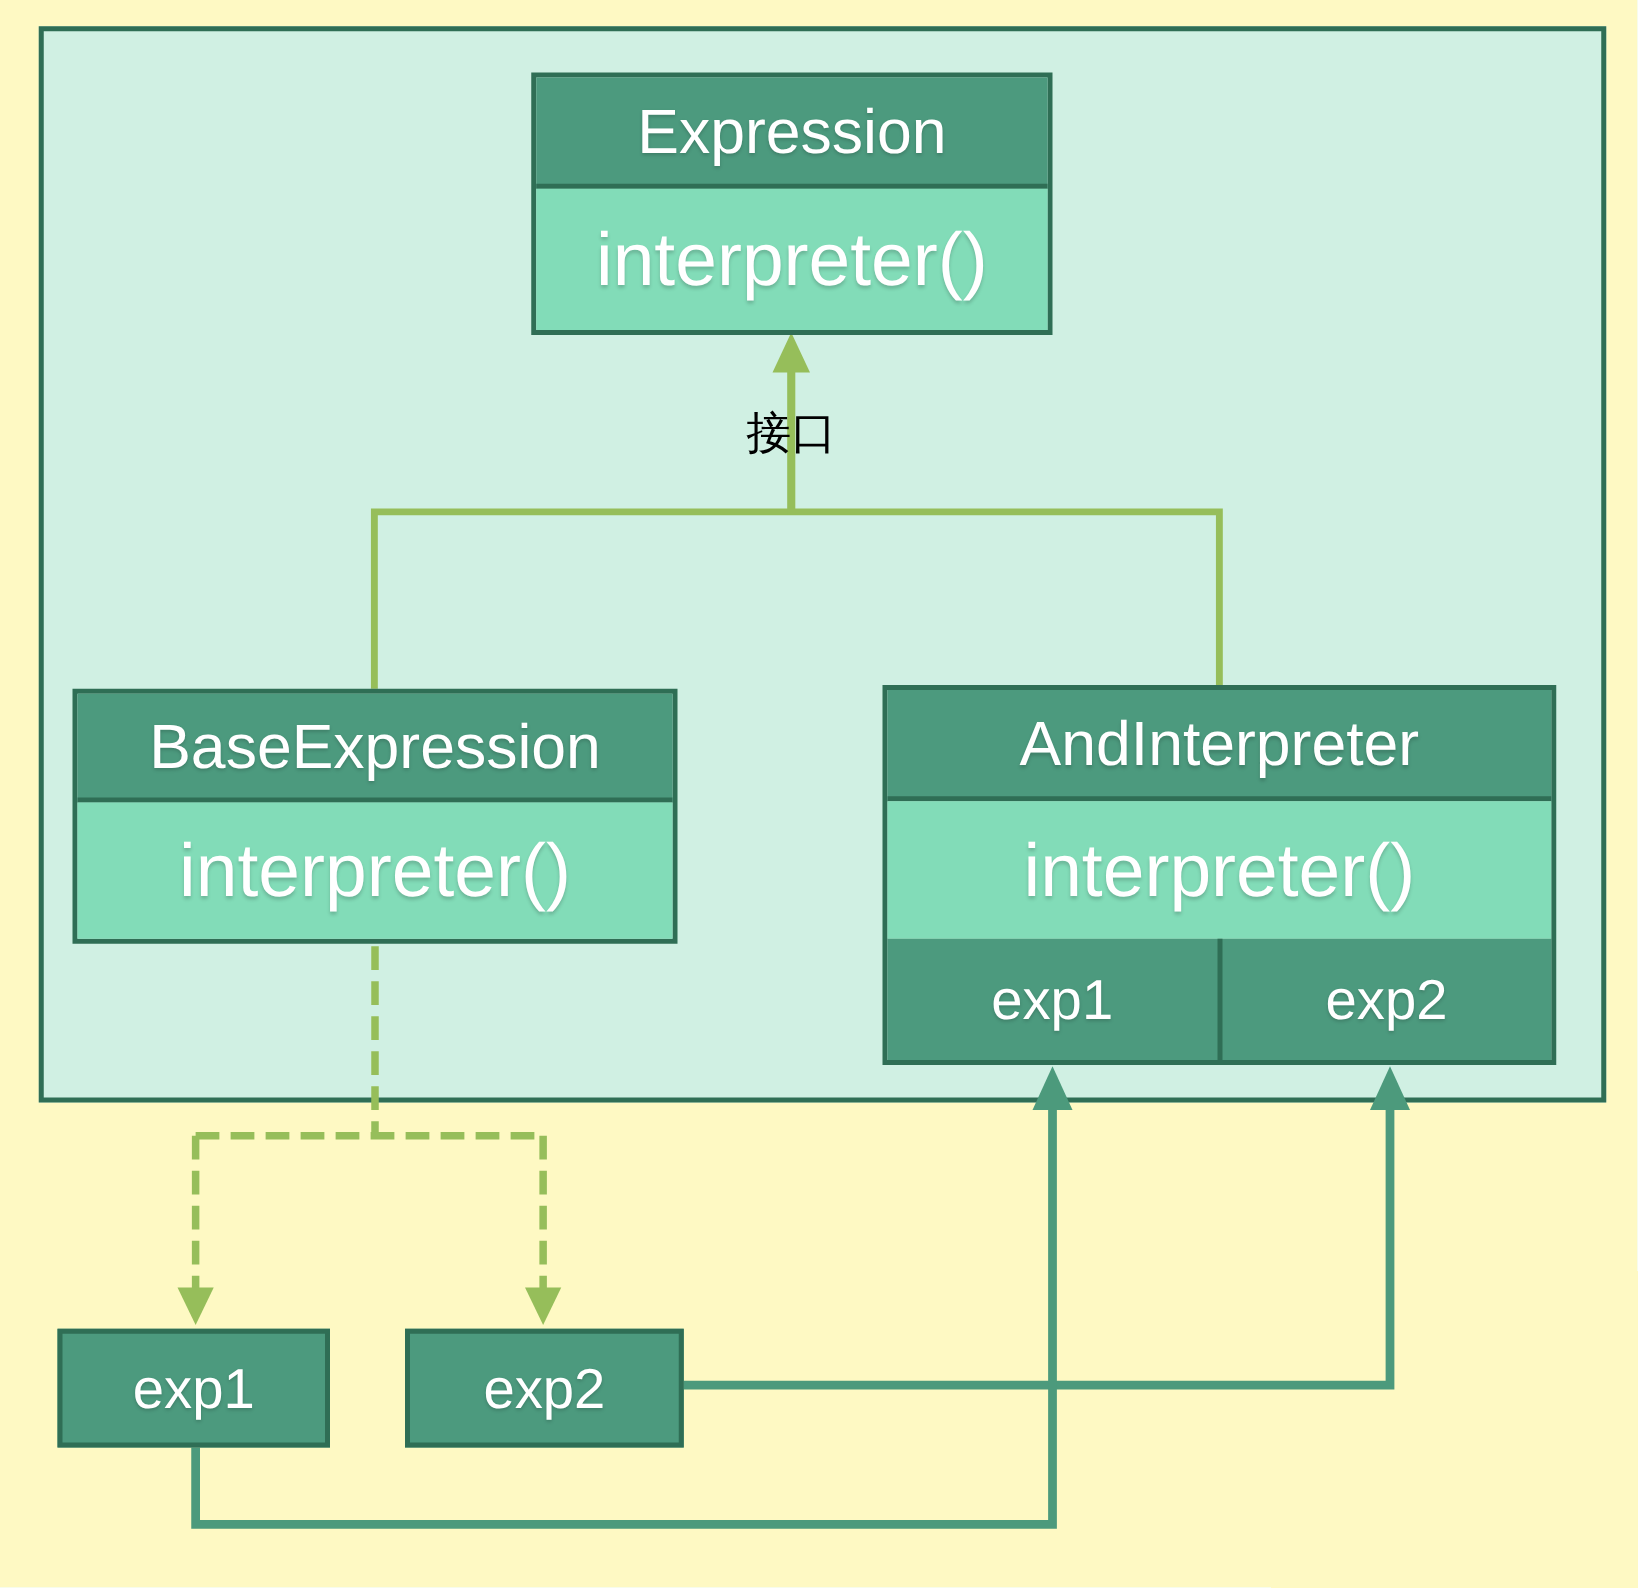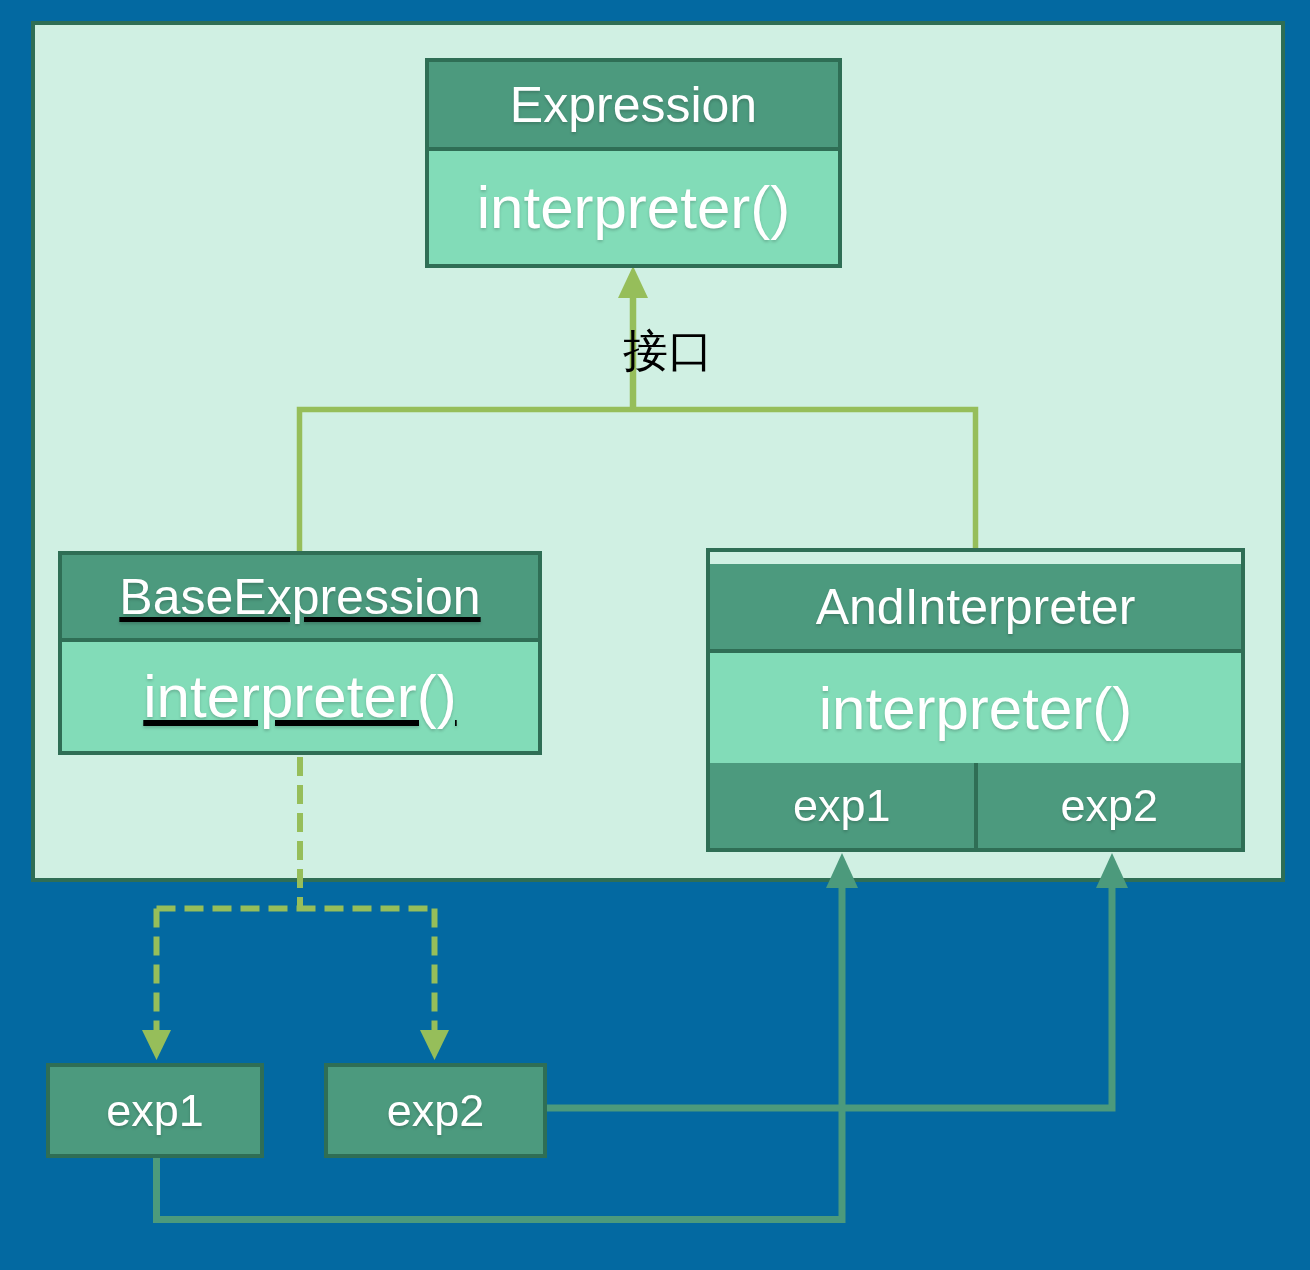--- a/index.html
+++ b/index.html
@@ -1,19 +1,19 @@
 <!DOCTYPE html>
 <html><head>
 <meta charset="utf-8">
 <style>
   html,body { margin:0; padding:0; background:#ffffff; }
   .canvas {
     position:relative;
     width:1310px; height:1270px;
-    background:#0369a1;
+    background:#fef9c3;
     font-family:"Liberation Sans","DejaVu Sans",sans-serif;
     overflow:hidden;
   }
   .pattern-container {
     position:absolute; left:31px; top:21px;
     width:1254px; height:861px;
     box-sizing:border-box;
     background:#d0f0e3;
     border:4px solid #2f6e55;
     z-index:1;
@@ -53,30 +53,30 @@
   .instbox {
     position:absolute; box-sizing:border-box;
     border:4px solid #2f6e55; background:#4c9a7e;
     display:flex; align-items:center; justify-content:center;
     color:#ffffff; font-size:45px;
     text-shadow:0 2px 3px rgba(0,0,0,.18);
     z-index:3;
   }
   .cn-label {
     position:absolute; z-index:4;
-    color:#000000; font-size:45px;
-    text-align:right; line-height:1.1;
+    color:#000000; font-size:36px;
+    text-align:center; line-height:1.1;
   }
   
   #box-expression      { left:425px; top:58px;  width:417px; height:210px; }
   #box-expression      .cb-header { flex:0 0 85px; }
-  #box-baseexpression  { left:58px;  top:551px; width:484px; height:204px;text-decoration:underline; }
+  #box-baseexpression  { left:58px;  top:551px; width:484px; height:204px; }
   #box-baseexpression  .cb-header { flex:0 0 83px; }
   #box-andinterpreter  { left:706px; top:548px; width:539px; height:304px; }
-  #box-andinterpreter  .cb-header { flex:0 0 85px;margin-top:12px; }
+  #box-andinterpreter  .cb-header { flex:0 0 85px; }
   #box-andinterpreter  .cb-body   { flex:0 0 110px; }
   #box-andinterpreter  .cb-cells  { flex:1; }
   #inst-exp1 { left:46px;  top:1063px; width:218px; height:95px; }
   #inst-exp2 { left:324px; top:1063px; width:223px; height:95px; }
   #label-interface { left:553px; top:326px; width:160px; }
   #label-instance  { left:222px; top:786px; width:160px; }
 </style>
 </head>
 <body>
 

